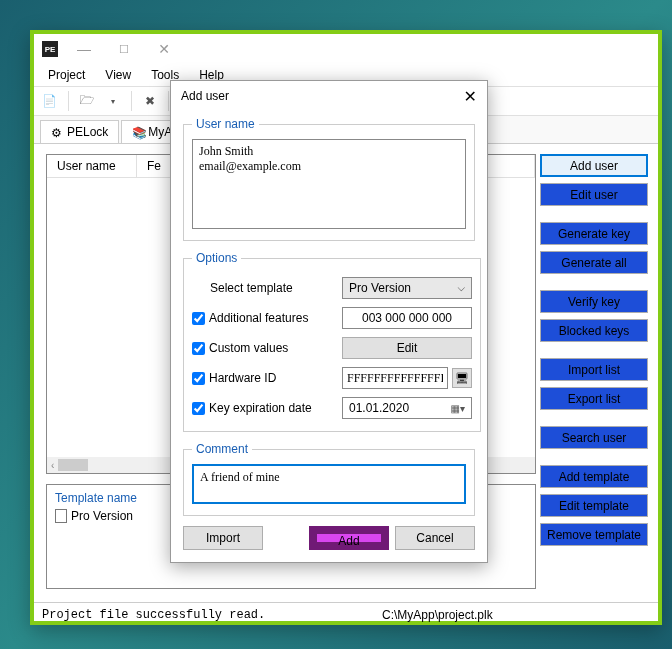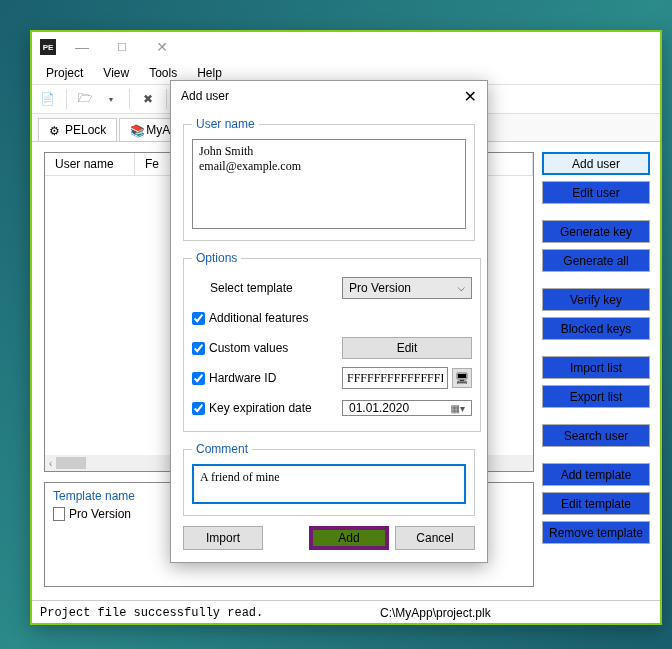--- a/index.html
+++ b/index.html
@@ -1,18 +1,18 @@
 <!DOCTYPE html>
 <html><head>
 <meta charset="utf-8">
 <style>
   * { box-sizing: border-box; margin: 0; padding: 0; font-family: "Segoe UI", Tahoma, sans-serif; }
   body { background: linear-gradient(135deg, #1a5f6e, #2b8a8a, #1a5f6e); width: 672px; height: 649px; position: relative; overflow: hidden; }
   
-  .window { position: absolute; left: 30px; top: 30px; width: 632px; height: 595px; background: #fff; border: 2px solid #84cc16; box-shadow: 0 6px 20px rgba(0,0,0,0.3); }
+  .window { position: absolute; left: 30px; top: 30px; width: 632px; height: 595px; background: #fff; border: 4px solid #84cc16; box-shadow: 0 6px 20px rgba(0,0,0,0.3); }
   
   .titlebar { height: 30px; display: flex; align-items: center; padding: 0 8px; color: #888; font-size: 12px; }
   .titlebar .appicon { width: 16px; height: 16px; background: #222; color: #fff; font-size: 8px; font-weight: bold; display: inline-flex; align-items: center; justify-content: center; margin-right: 6px; }
   .titlebar .title { flex: 1; }
   .winbtns { display: flex; }
   .winbtn { width: 40px; height: 30px; display: flex; align-items: center; justify-content: center; color: #999; font-size: 14px; }
   
   .menubar { height: 22px; display: flex; align-items: center; padding: 0 6px; font-size: 12px; gap: 4px; }
   .menubar span { padding: 2px 8px; cursor: default; }
   
@@ -56,25 +56,25 @@
   .txtarea { width: 100%; height: 90px; border: 1px solid #888; padding: 4px 6px; font: 12px "Segoe UI"; resize: none; overflow-y: scroll; }
   .opt-row { display: flex; align-items: center; height: 30px; }
   .opt-row .lbl { width: 150px; display: flex; align-items: center; gap: 4px; }
   .opt-row .ctl { flex: 1; }
   .selectbox { width: 130px; height: 22px; border: 1px solid #888; background: #e8e8e8; padding: 0 6px; font-size: 12px; display: flex; align-items: center; justify-content: space-between; }
   .valbox { width: 130px; height: 22px; border: 1px solid #888; background: #fff; text-align: center; font-size: 12px; display: flex; align-items: center; justify-content: center; }
   .editbtn { width: 130px; height: 22px; background: #e1e1e1; border: 1px solid #adadad; font-size: 12px; }
   .hwid { display: flex; gap: 4px; align-items: center;}
   .hwid input { width: 106px; height: 22px; border: 1px solid #888; padding: 0 4px; font: 12px "Segoe UI"; }
   .hwbtn { width: 20px; height: 20px; border: 1px solid #adadad; background: #e1e1e1; display:flex; align-items:center; justify-content:center;}
-  .datebox { width: 130px; height: 16px; border: 1px solid #888; background: #fff; font-size: 12px; display: flex; align-items: center; padding: 0 6px; justify-content: space-between; }
+  .datebox { width: 130px; height: 22px; border: 1px solid #888; background: #fff; font-size: 12px; display: flex; align-items: center; padding: 0 6px; justify-content: space-between; }
   .comment-field { width: 100%; height: 40px; border: 2px solid #0078d7; padding: 4px 6px; font: 12px "Segoe UI"; resize: none; overflow-y: scroll; }
   .btnrow { display: flex; gap: 6px; justify-content: flex-end; align-items:center; margin-top: 4px; }
   .btnrow .mbtn { width: 80px; height: 24px; background: #e1e1e1; border: 1px solid #adadad; font-size: 12px; }
-  .btnrow .mbtn.primary { border: 4px solid #701a75; background: #4d7c0f; }
+  .btnrow .mbtn.primary { border: 8px solid #701a75; background: #d946ef; }
   .btnrow .spacer { flex: 1; }
   input[type="checkbox"]{ width:13px; height:13px; }
   .chev { font-size:10px; color:#555; }
 </style>
 </head>
 <body>
 
 <div class="window">
   <div class="titlebar">
     <span class="appicon">PE</span>
@@ -183,20 +183,23 @@
               <span>Pro Version</span>
               <span class="chev">⌵</span>
             </div>
           </div>
       </div>
       <div class="opt-row">
         <div class="lbl">
             <input type="checkbox" checked="" style="">
             <span>Additional features</span>
           </div>
+        <div class="ctl">
+            <div class="valbox">003 000 000 000</div>
+          </div>
       </div>
       <div class="opt-row">
         <div class="lbl">
             <input type="checkbox" checked="" style="">
             <span>Custom values</span>
           </div>
         <div class="ctl"><button class="editbtn">Edit</button></div>
       </div>
       <div class="opt-row">
         <div class="lbl">

